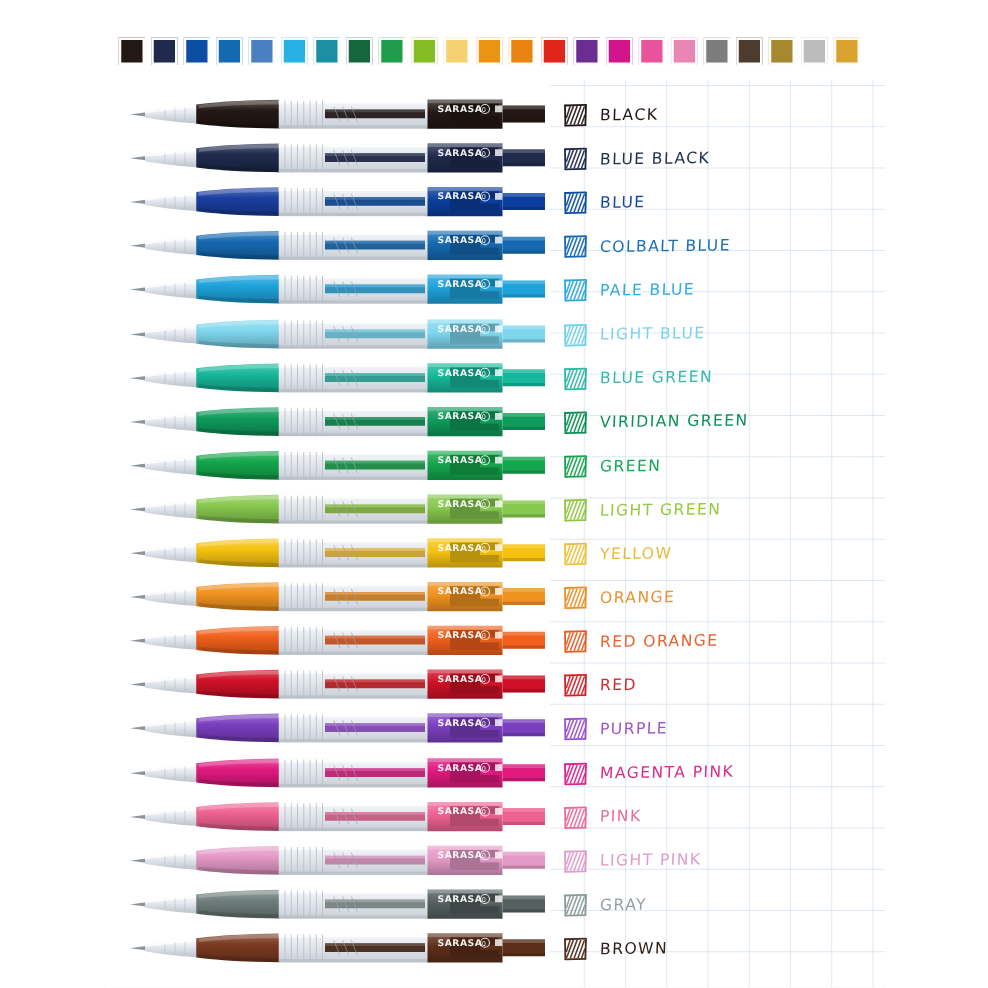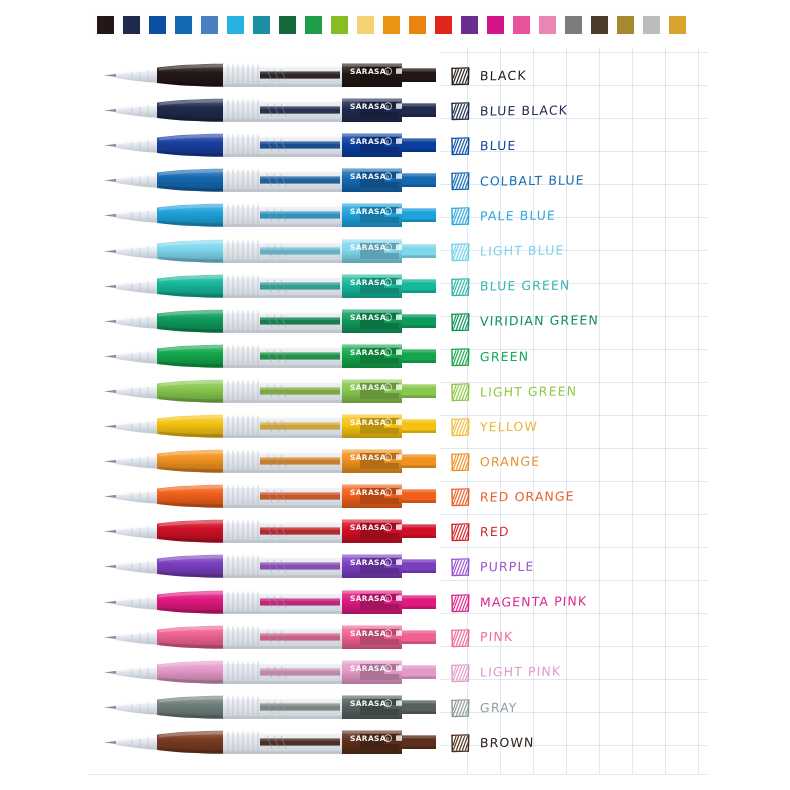--- a/index.html
+++ b/index.html
@@ -4,21 +4,21 @@
 <title>Sarasa Clip Color Chart</title>
 <style>
   html,body{margin:0;padding:0;}
   body{
     width:790px;height:790px;
     background:#ffffff;
     font-family:"Liberation Sans", sans-serif;
     overflow:hidden;
     position:relative;
   }
-  #stage{position:relative;width:790px;height:638px;background:#ffffff;}
+  #stage{position:relative;width:790px;height:638px;background:#ffffff;margin-top:16px;}
 
   
   #swatch-strip{
     position:absolute;left:95px;top:14px;
     display:flex;gap:0px;
   }
   .swatch-cell{
     width:21px;height:22px;
     margin-right:5px;
     box-sizing:border-box;

